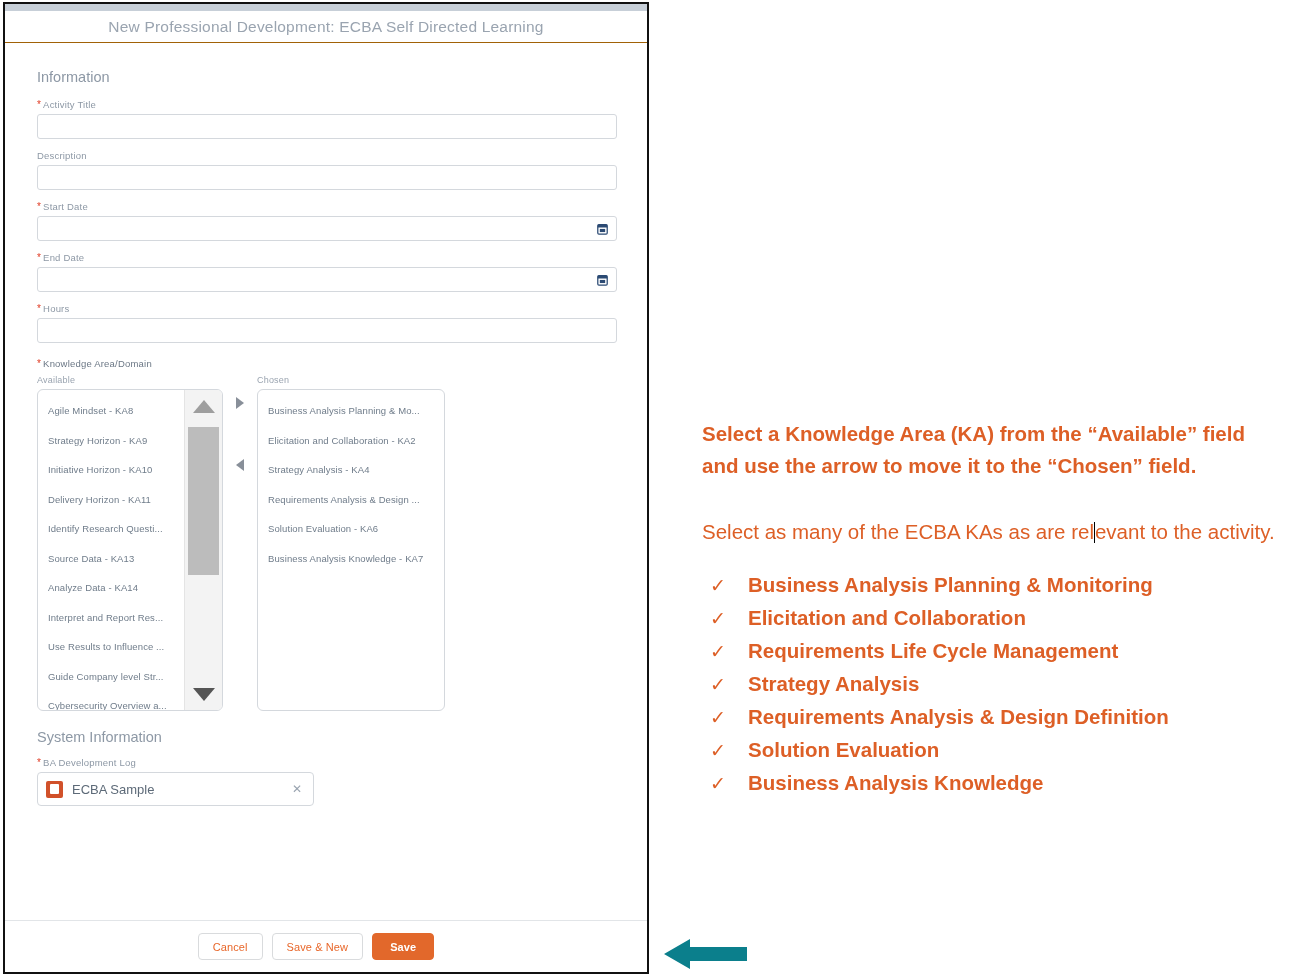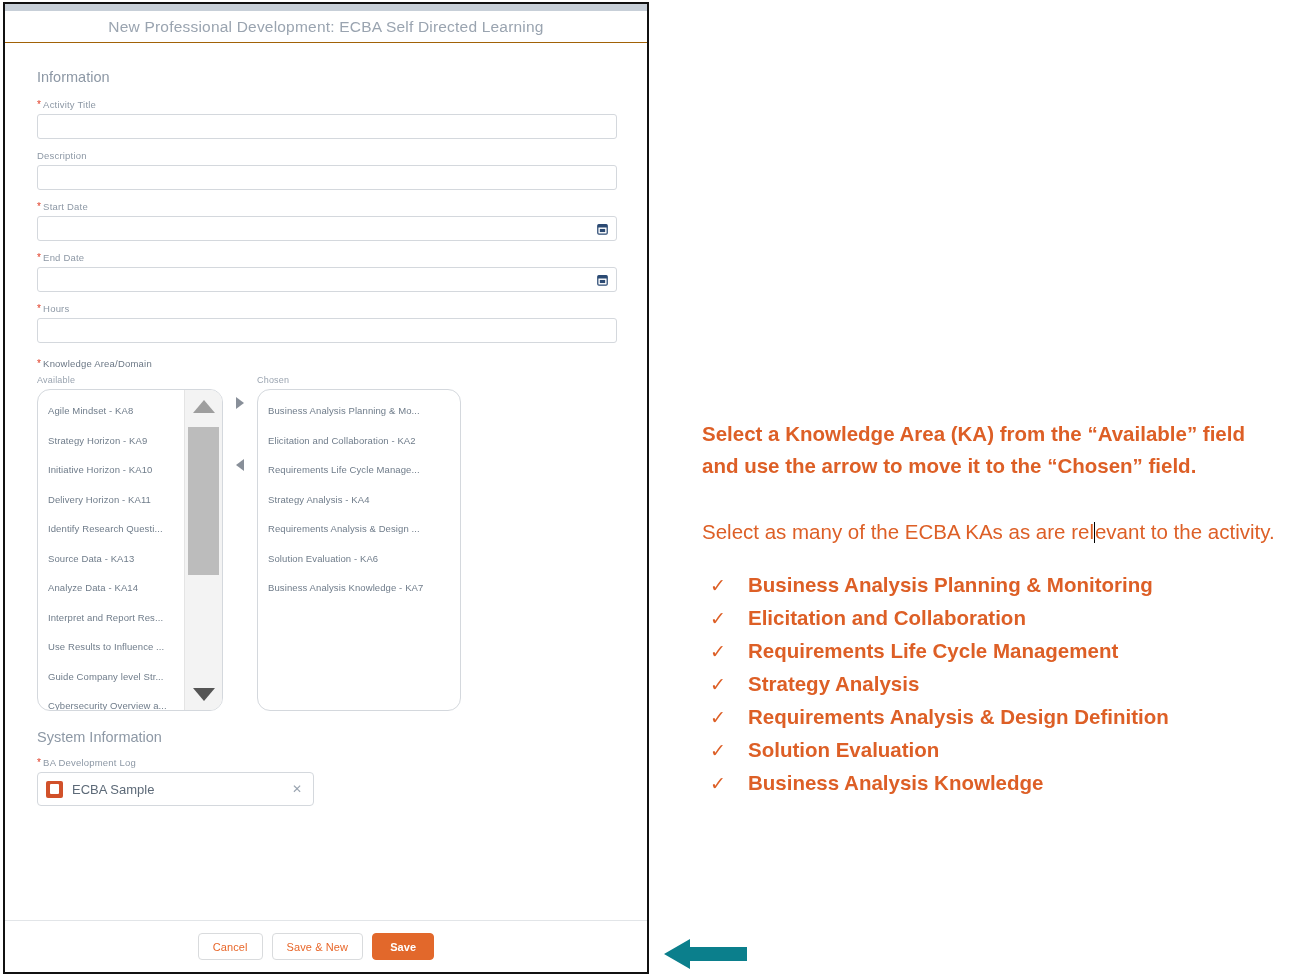--- a/index.html
+++ b/index.html
@@ -81,26 +81,26 @@
   }
 
   
   .dual-wrap { margin-top: 15px; }
   .dual-label { font-size: 9.5px; color: #6b7785; margin-bottom: 6px; letter-spacing:.2px;}
   .dual-cols { display: flex; align-items: flex-start; }
   .col-head { font-size: 9px; color: #9aa4b0; margin-bottom: 4px; letter-spacing:.2px;}
   .listbox {
     width: 186px; height: 322px;
     border: 1px solid #d4d8dd;
-    border-radius: 13px;
+    border-radius: 6px;
     background: #fff;
     position: relative;
     overflow: hidden;
   }
-  .listbox.chosen { width: 204px; }
+  .listbox.chosen { width: 188px; }
   .list-items {
     position: absolute; left: 0; top: 0; right: 0;
     padding: 6px 0 0 0;
   }
   .list-item {
     font-size: 9.5px;
     color: #6f7c8a;
     padding: 0 10px;
     height: 29.5px;
     line-height: 29.5px;
@@ -351,21 +351,20 @@
             <div class="mv-btn mv-right"></div>
             <div class="mv-btn mv-left"></div>
           </div>
 
           <div>
             <div class="col-head">Chosen</div>
             <div class="listbox chosen">
               <div class="list-items" id="chosen-items">
                   <div class="list-item">Business Analysis Planning &amp; Mo...</div>
                   <div class="list-item">Elicitation and Collaboration - KA2</div>
-                  <div class="list-item">Requirements Life Cycle Manage...</div>
                   <div class="list-item">Strategy Analysis - KA4</div>
                   <div class="list-item">Requirements Analysis &amp; Design ...</div>
                   <div class="list-item">Solution Evaluation - KA6</div>
                   <div class="list-item">Business Analysis Knowledge - KA7</div>
                 </div>
             </div>
           </div>
 
         </div>
       </div>

